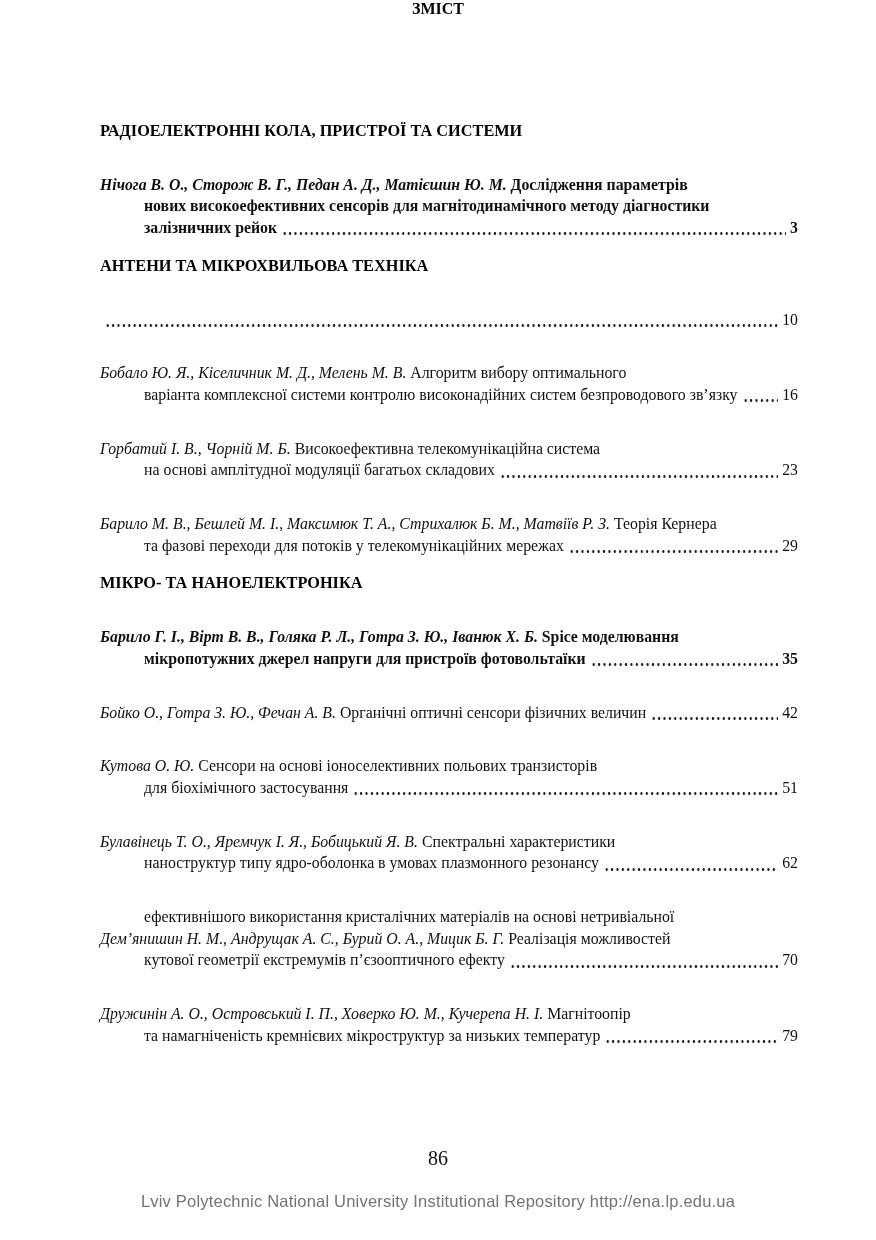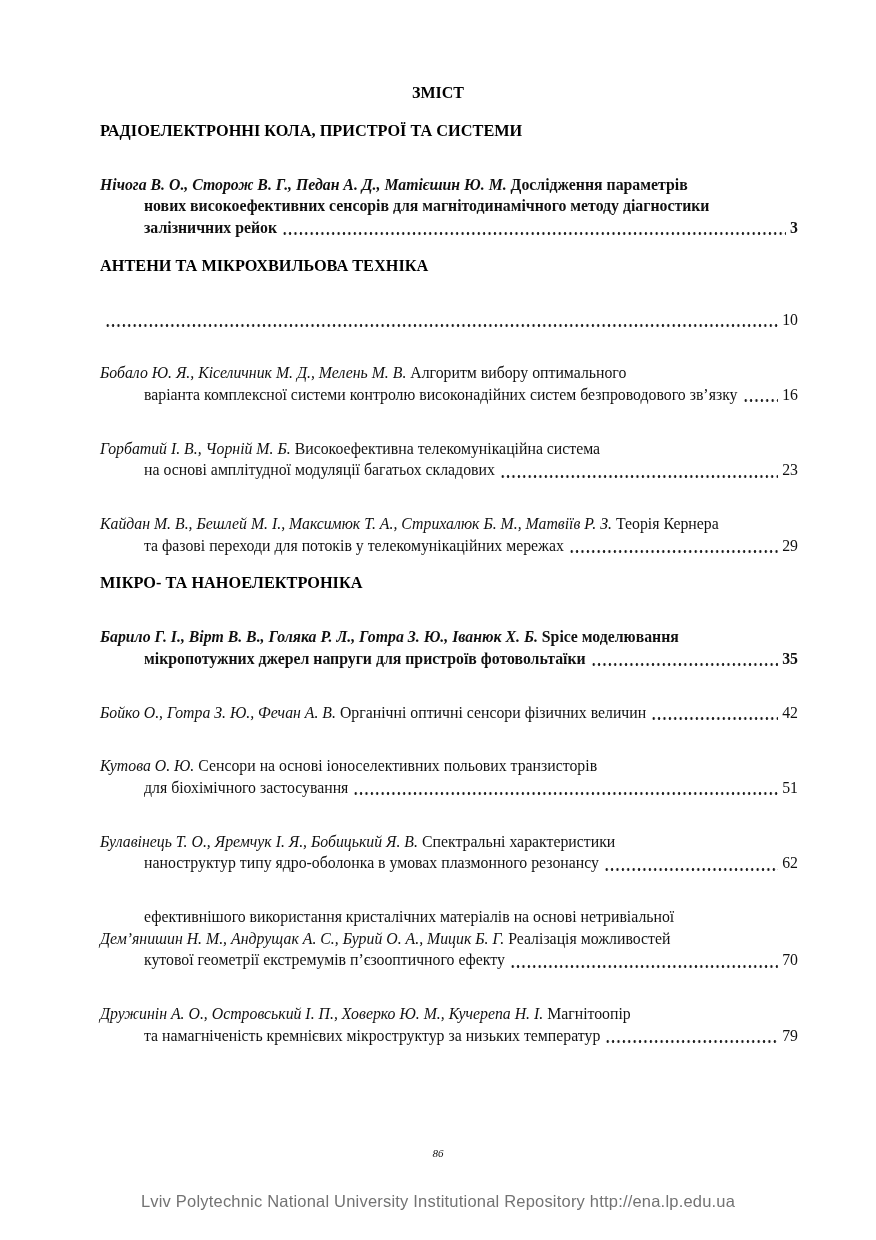--- a/index.html
+++ b/index.html
@@ -7,21 +7,20 @@
   body {
     width: 876px; height: 1240px;
     position: relative;
     font-family: "Liberation Serif", "DejaVu Serif", serif;
     color: #101010;
     overflow: hidden;
   }
   .page { position: absolute; inset: 0; background: #ffffff; }
 
   .doc-title {
-    padding-top: 84px;
     text-align: center;
     font-weight: bold;
     font-size: 16px;
     line-height: 18px;
     color: #000;
   }
 
   .toc {
     position: absolute;
     left: 100px;
@@ -52,23 +51,22 @@
     background-size: 5.4px 3px;
     background-repeat: repeat-x;
     background-position: left center;
   }
   .pg { flex: 0 0 auto; }
 
   .page-num {
     position: absolute;
     top: 1147px; left: 0; width: 100%;
     text-align: center;
-    font-size: 11px;
+    font-size: 20px;
     color: #111;
-    font-style: italic;
   }
   .repo-footer {
     position: absolute;
     top: 1192px; left: 0; width: 100%;
     text-align: center;
     font-family: "Liberation Sans", "DejaVu Sans", sans-serif;
     font-size: 16.5px;
     color: #737373;
     letter-spacing: 0.2px;
   }
@@ -107,21 +105,21 @@
       </div>
       <div class="entry">
         <div class="line"><span class="txt"><span class="authors">Горбатий І. В., Чорній М. Б.</span> <span class="ttl">Високоефективна телекомунікаційна система</span></span></div>
         <div class="line cont last">
           <span class="txt"><span class="ttl">на основі амплітудної модуляції багатьох складових</span></span>
           <span class="leader"></span>
           <span class="pg">23</span>
         </div>
       </div>
       <div class="entry">
-        <div class="line"><span class="txt"><span class="authors">Кайдан М. В., Бешлей М. І., Максимюк Т. А., Стрихалюк Б. М., Матвіїв Р. З.</span> <span class="ttl">Теорія Кернера</span></span></div>
+        <div class="line"><span class="txt"><span class="authors">Барило М. В., Бешлей М. І., Максимюк Т. А., Стрихалюк Б. М., Матвіїв Р. З.</span> <span class="ttl">Теорія Кернера</span></span></div>
         <div class="line cont last">
           <span class="txt"><span class="ttl">та фазові переходи для потоків у телекомунікаційних мережах</span></span>
           <span class="leader"></span>
           <span class="pg">29</span>
         </div>
       </div>
       <div class="section-heading">МІКРО- ТА НАНОЕЛЕКТРОНІКА</div>
       <div class="entry bold">
         <div class="line"><span class="txt"><span class="authors">Барило Г. І., Вірт В. В., Голяка Р. Л., Готра З. Ю., Іванюк Х. Б.</span> <span class="ttl">Spice моделювання</span></span></div>
         <div class="line cont last">

